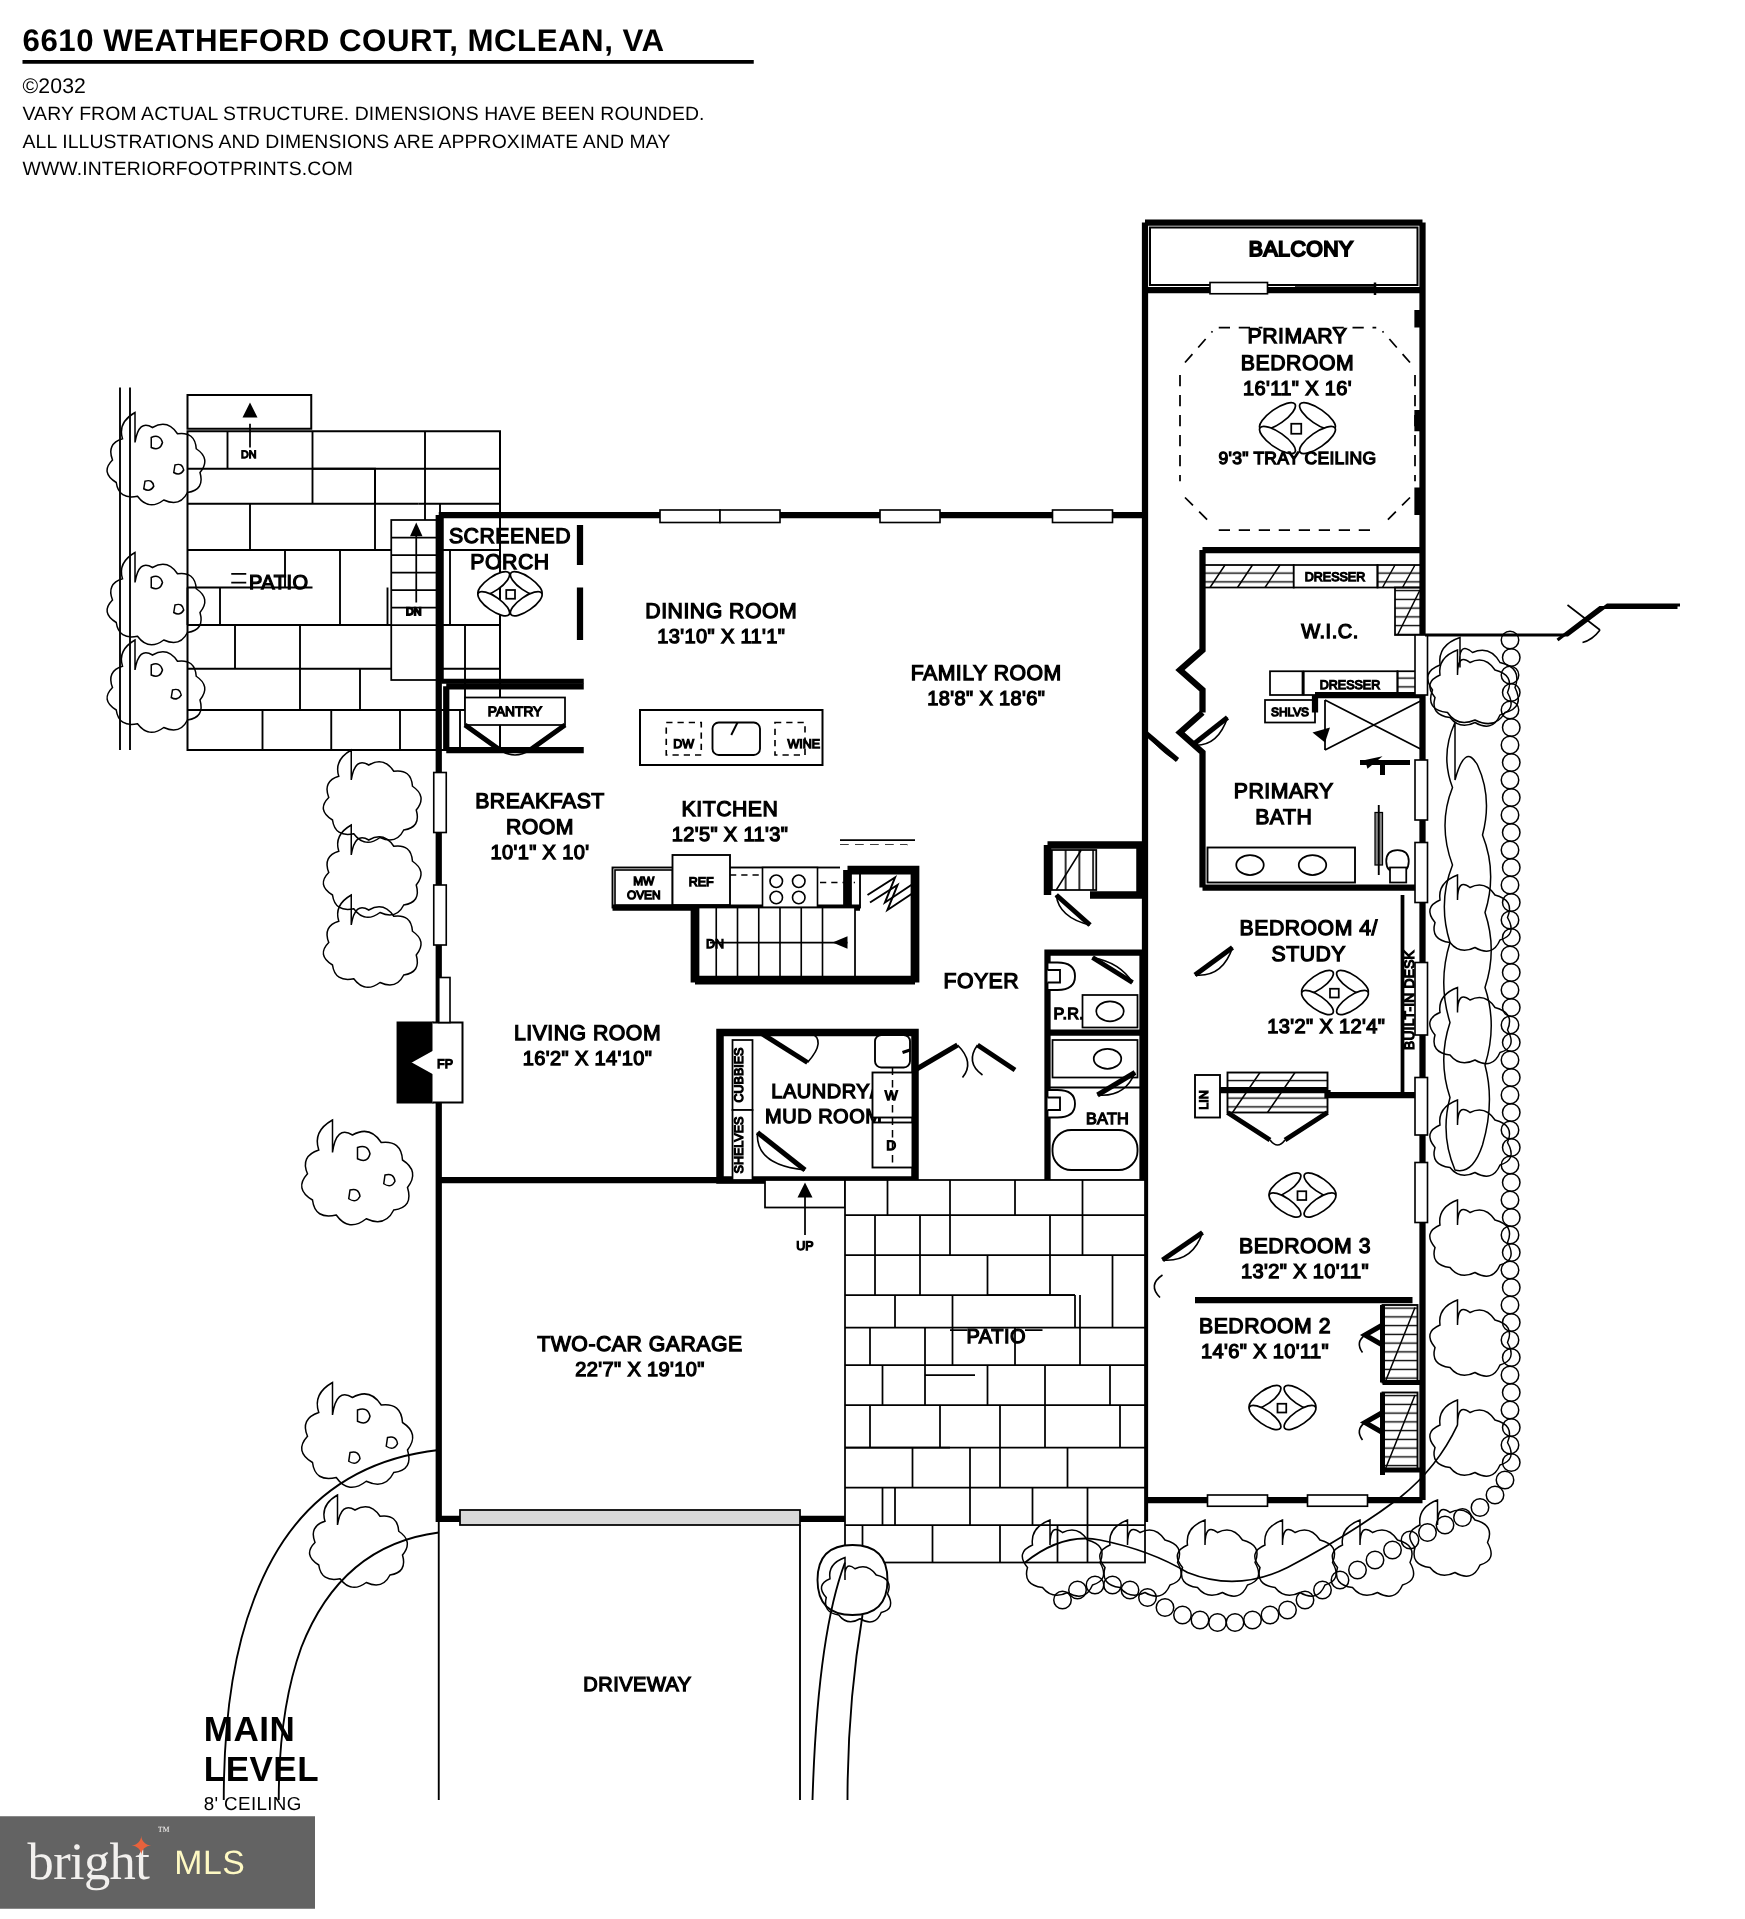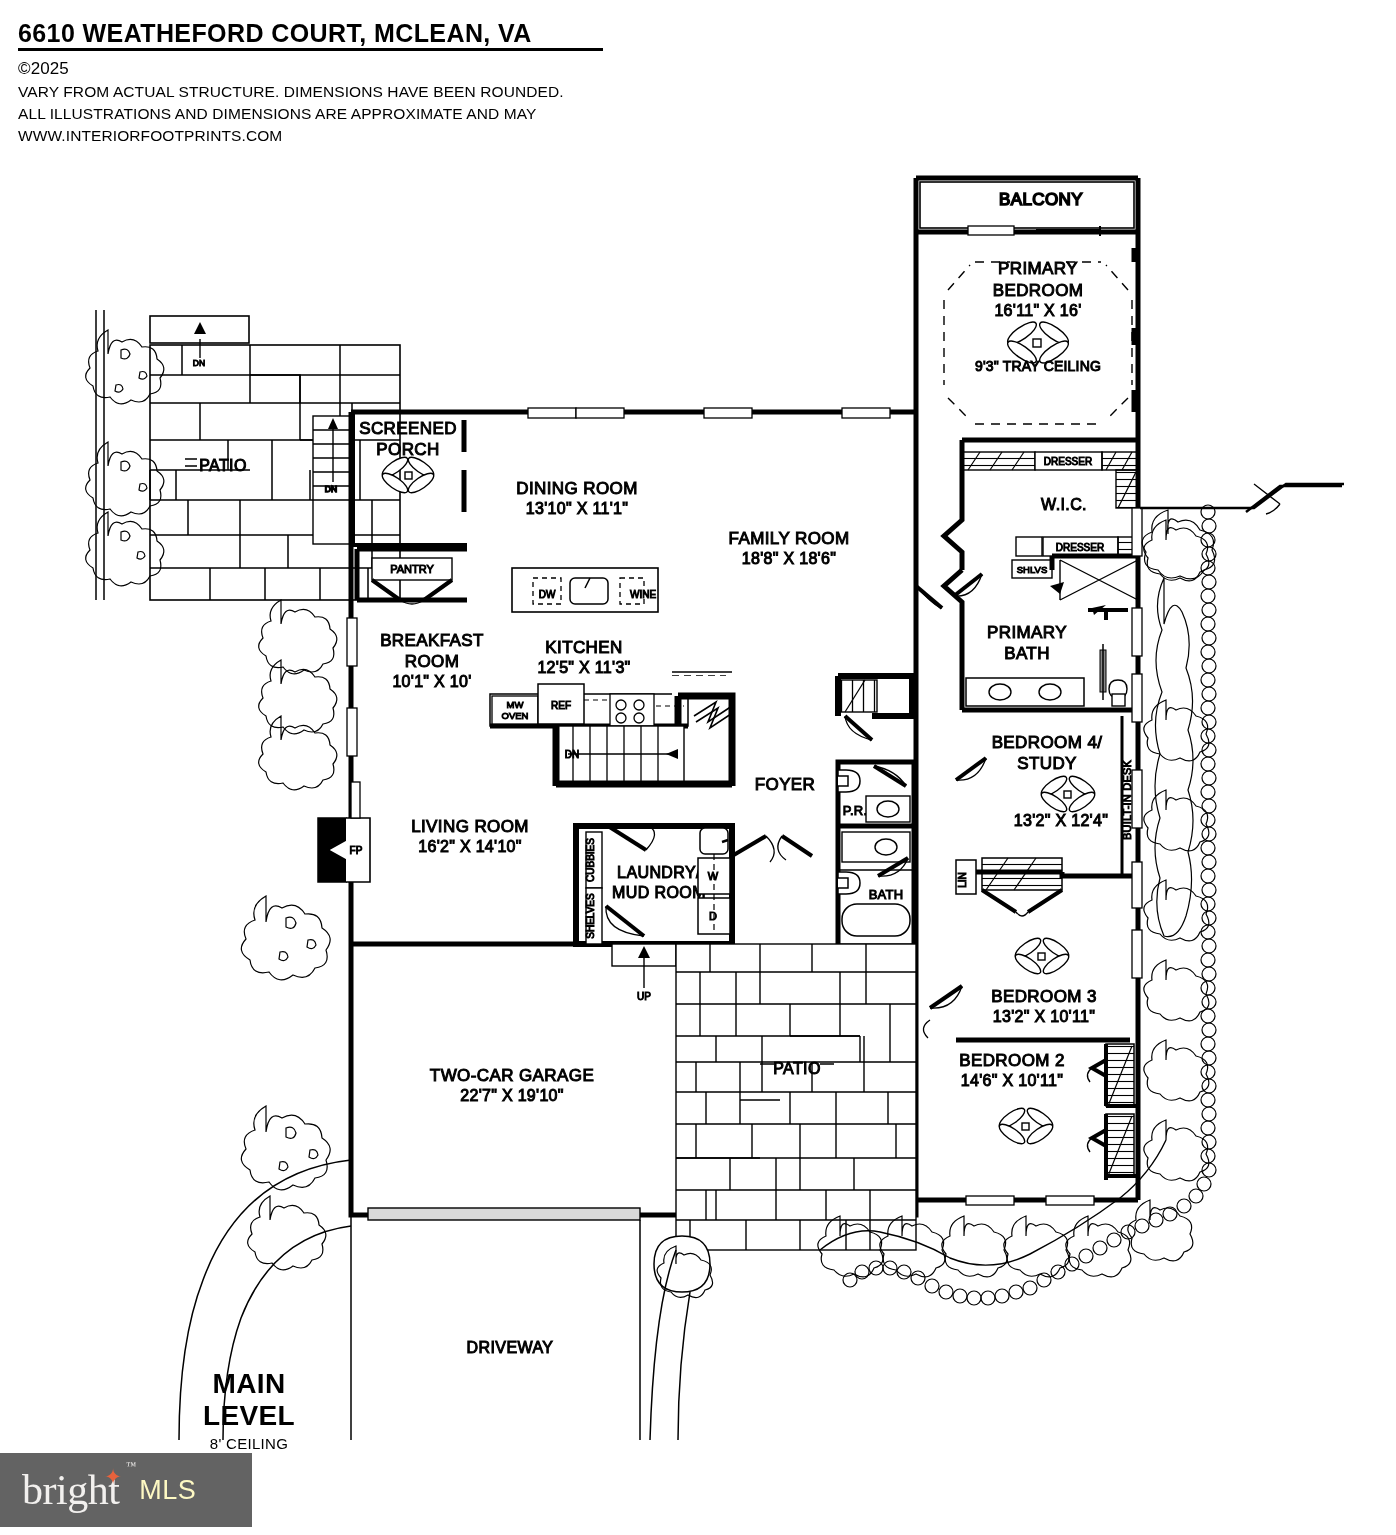--- a/index.html
+++ b/index.html
@@ -12,21 +12,21 @@
          white-space:nowrap;line-height:1.05;}
   #title-rule{border-bottom:3px solid #000;width:585px;margin-top:2px;}
   #copyright{font-size:17px;margin-top:7px;line-height:1.32;letter-spacing:.1px;}
   .disc{font-size:15.5px;line-height:1.42;letter-spacing:.1px;}
 
   
   #plan{position:absolute;left:0;top:0;width:1396px;height:1440px;}
   #plan svg{display:block;}
 
   
-  #level{position:absolute;left:163px;top:1368px;text-align:center;width:172px;}
+  #level{position:absolute;left:163px;top:1368px;text-align:left;width:172px;}
   #level .l1{font-size:28px;font-weight:bold;letter-spacing:.4px;}
   #level .l2{font-size:15px;margin-top:3px;letter-spacing:.3px;}
 
   
   #mls{position:absolute;left:0;top:1453px;width:252px;height:74px;
        background:#636363;display:flex;align-items:center;}
   #mls .bw{font-family:"Liberation Serif","DejaVu Serif",serif;
            font-size:42px;color:#f2f0ee;margin-left:22px;line-height:1;
            letter-spacing:-.5px;position:relative;}
   #mls .star{position:absolute;right:-2px;top:-2px;color:#e8623c;font-size:21px;}
@@ -40,21 +40,21 @@
   .dim{font-size:16px;text-anchor:middle;letter-spacing:.3px;}
   .sm{font-size:11px;text-anchor:middle;letter-spacing:.2px;}
   .tiny{font-size:8.5px;text-anchor:middle;}
 </style>
 </head>
 <body>
 
 <div id="header">
   <div id="title">6610 WEATHEFORD COURT, MCLEAN, VA</div>
   <div id="title-rule"></div>
-  <div id="copyright">©2025</div>
+  <div id="copyright">©2032</div>
   <div class="disc">VARY FROM ACTUAL STRUCTURE. DIMENSIONS HAVE BEEN ROUNDED.</div>
   <div class="disc">ALL ILLUSTRATIONS AND DIMENSIONS ARE APPROXIMATE AND MAY</div>
   <div class="disc">WWW.INTERIORFOOTPRINTS.COM</div>
 </div>
 
 <div id="plan">
 <svg width="1396" height="1440" viewBox="0 0 1396 1440" xmlns="http://www.w3.org/2000/svg">
   <defs>
 
     <pattern id="rodh" width="7" height="7" patternUnits="userSpaceOnUse">

